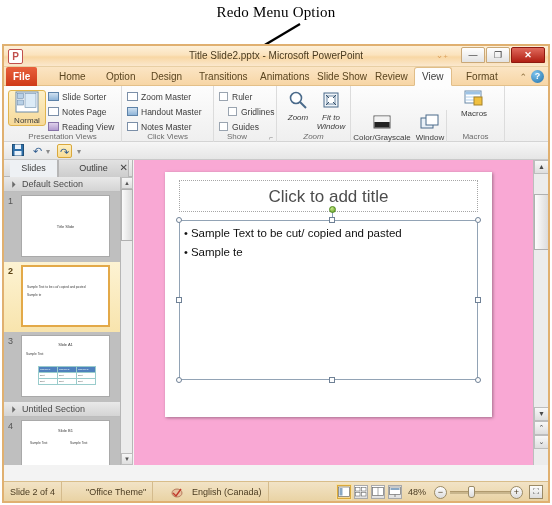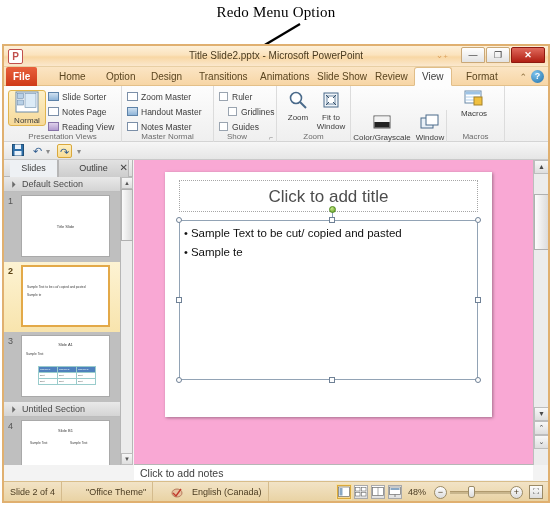--- a/index.html
+++ b/index.html
@@ -496,38 +496,38 @@
       <div class="rgroup" style="left:118px; width:92px;">
         <div class="smallitem" style="left:5px; top:5px;">
           <span class="ic icn-doc"></span><span>Zoom Master</span>
         </div>
         <div class="smallitem" style="left:5px; top:20px;">
           <span class="ic icn-blue"></span><span>Handout Master</span>
         </div>
         <div class="smallitem" style="left:5px; top:35px;">
           <span class="ic icn-doc"></span><span>Notes Master</span>
         </div>
-        <div class="rgroup-label">Master Normal</div>
+        <div class="rgroup-label">Click Views</div>
       </div>
 
       <div class="rgroup" style="left:210px; width:63px;">
         <div class="smallitem" style="left:5px; top:5px;">
           <span class="chk"></span><span>Ruler</span>
         </div>
         <div class="smallitem" style="left:5px; top:20px;padding-left:9px;">
           <span class="chk"></span><span>Gridlines</span>
         </div>
         <div class="smallitem" style="left:5px; top:35px;">
           <span class="chk"></span><span>Guides</span>
         </div>
         <div class="rgroup-label" style="left:-8px; width:100%;">Show</div>
         <div class="dlg-launch" style="right:3px; bottom:1px;">⌐</div>
       </div>
 
-      <div class="rgroup" style="left:273px; width:74px;">
+      <div class="rgroup" style="left:273px; width:74px;font-style:italic;">
         <div class="bigbtn" style="left:2px; top:4px;">
           <span class="gl">
             <svg width="20" height="20">
                 <circle cx="8" cy="8" r="5.5" fill="#fff" stroke="#4a6a8a" stroke-width="1.6"></circle>
                 <line x1="12" y1="12" x2="18" y2="18" stroke="#4a6a8a" stroke-width="2"></line>
               </svg>
           </span>
           <span>Zoom</span>
         </div>
         <div class="bigbtn" style="left:36px; top:4px; width:36px;">
@@ -688,21 +688,20 @@
         <div class="handle" style="left:164px; top:45px;"></div>
         <div class="handle circ" style="left:310px; top:45px;"></div>
         <div class="handle" style="left:11px;  top:125px;"></div>
         <div class="handle" style="left:310px; top:125px;"></div>
         <div class="handle circ" style="left:11px;  top:205px;"></div>
         <div class="handle" style="left:164px; top:205px;"></div>
         <div class="handle circ" style="left:310px; top:205px;"></div>
       </div>
     </div>
 
-    <div class="notes">Click to add notes</div>
 
     <div class="rightscroll">
       <div class="rs-btn" style="top:0;">▲</div>
       <div class="rs-thumb" style="top:34px; height:56px;"></div>
       <div class="rs-btn" style="bottom:44px;">▼</div>
       <div class="rs-btn" style="bottom:30px;">⌃</div>
       <div class="rs-btn" style="bottom:16px;">⌄</div>
     </div>
 
     <div class="statusbar">

